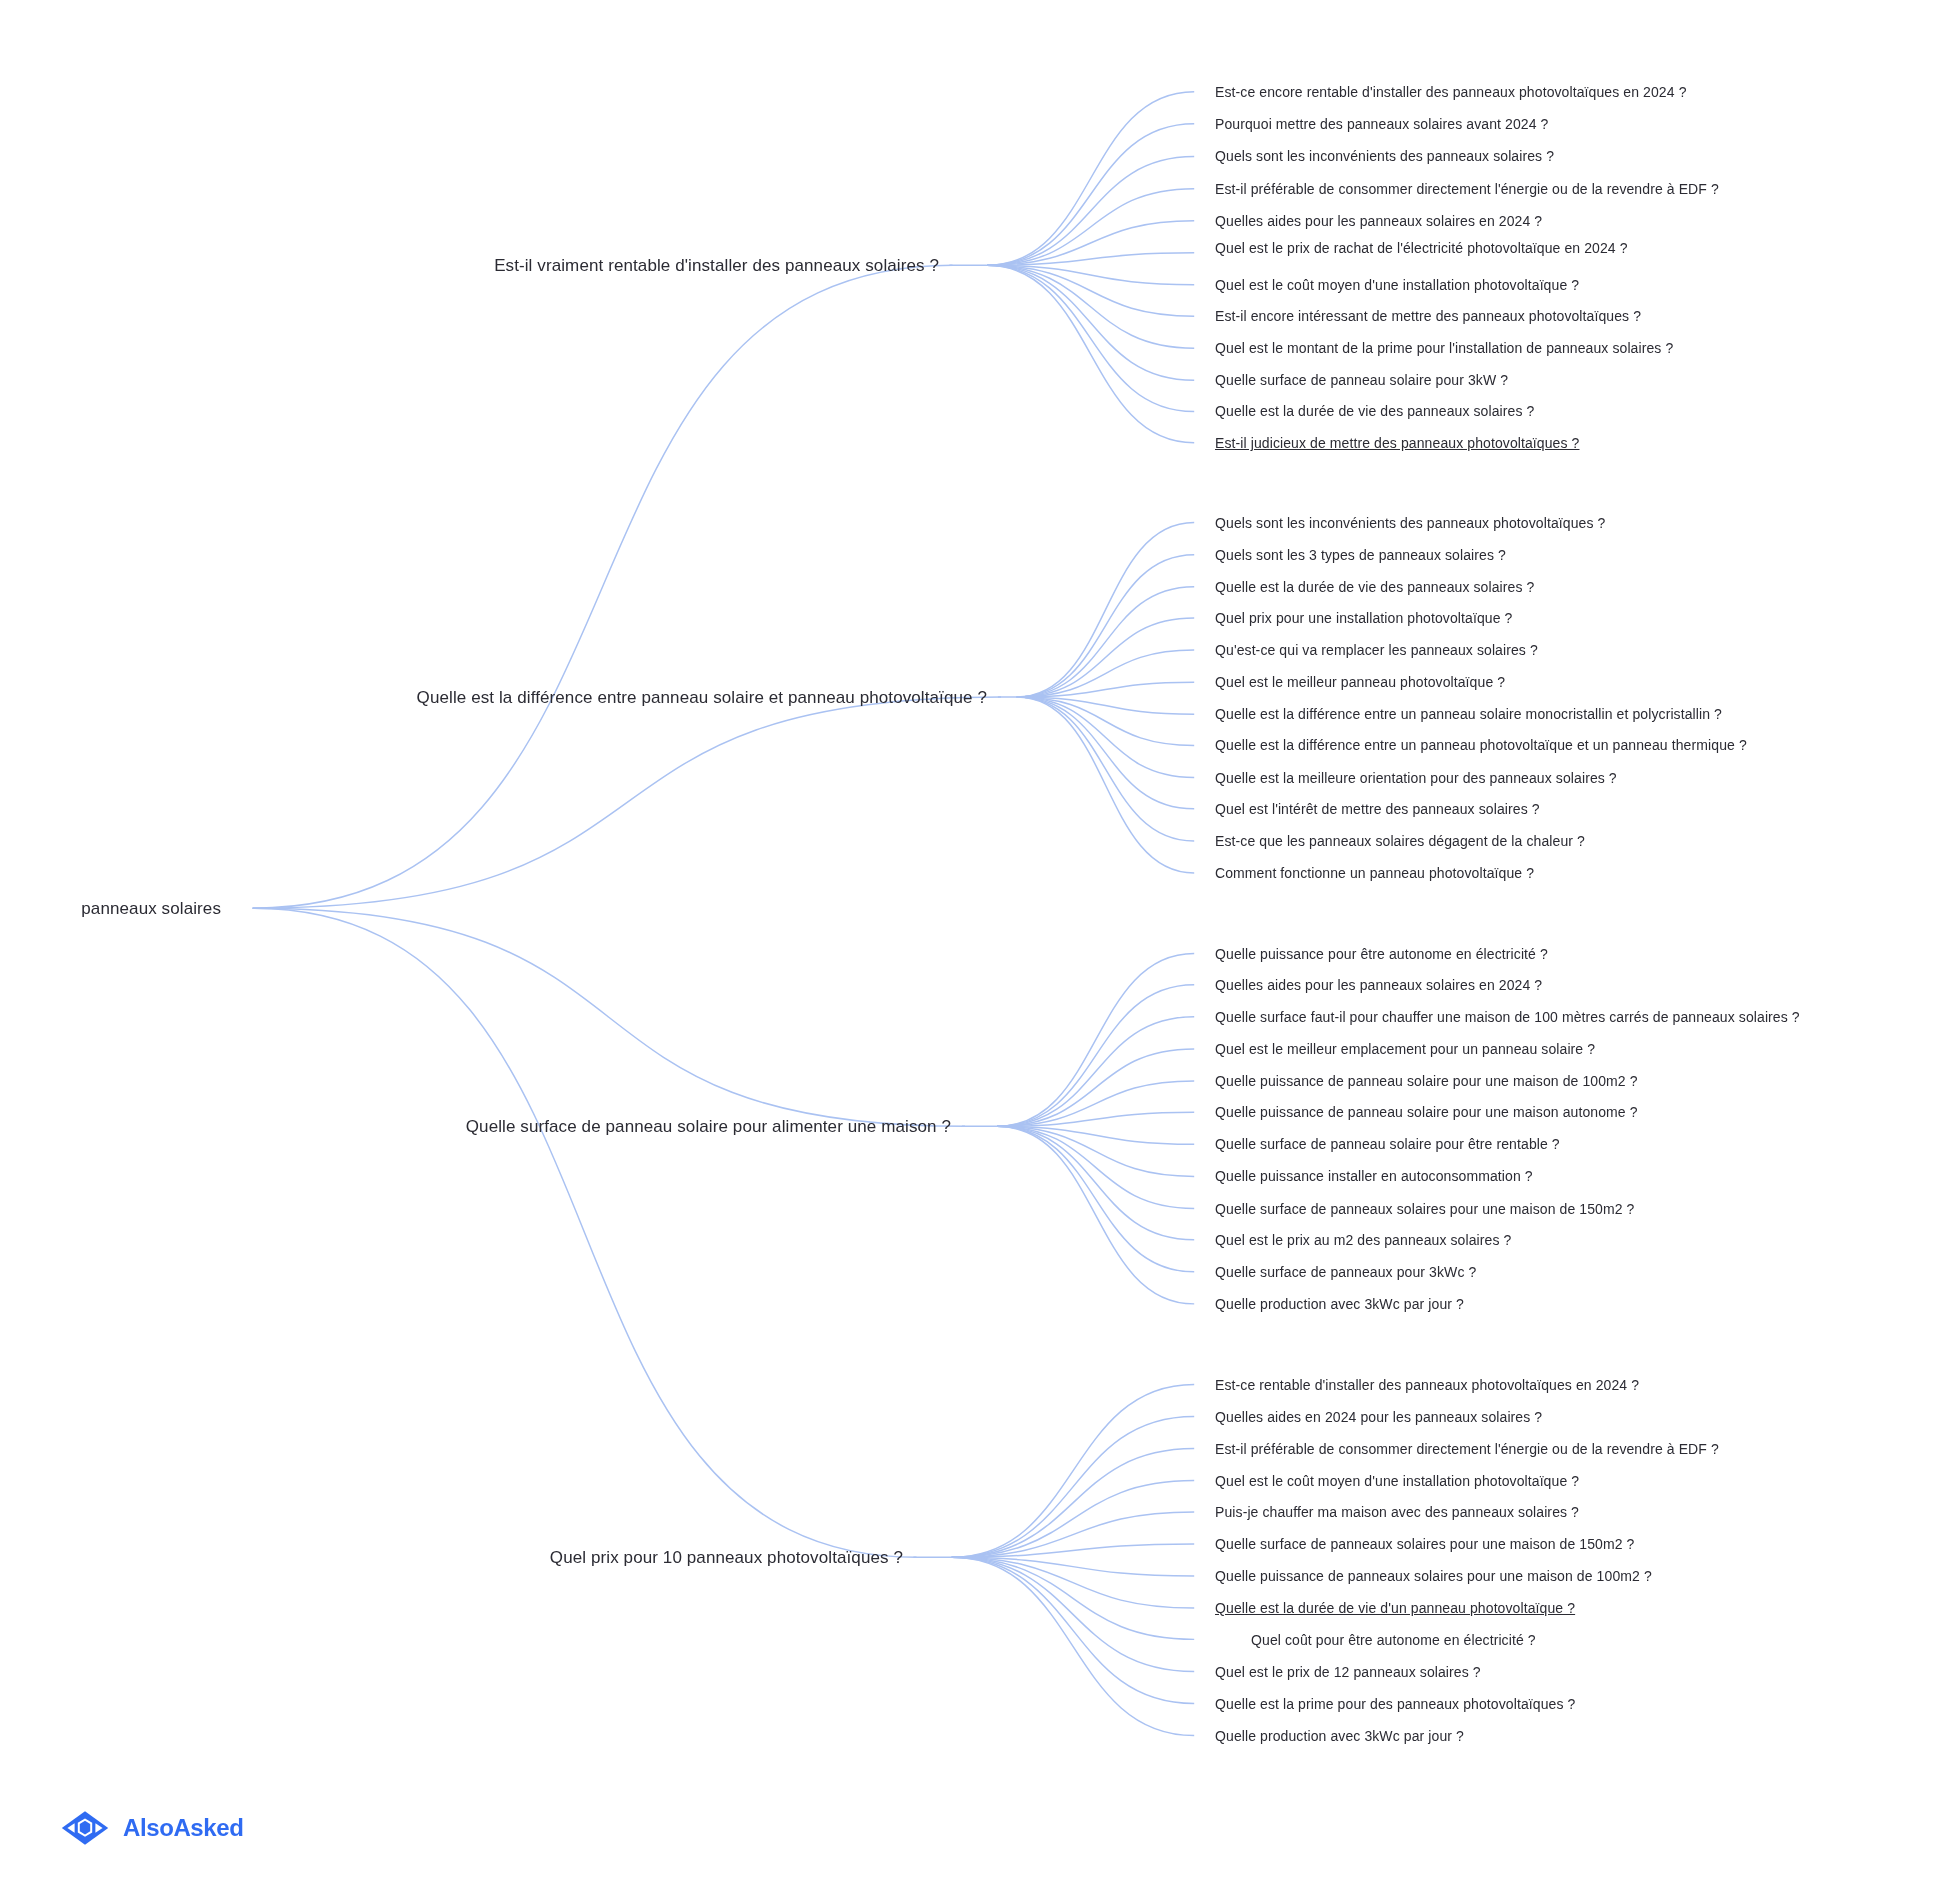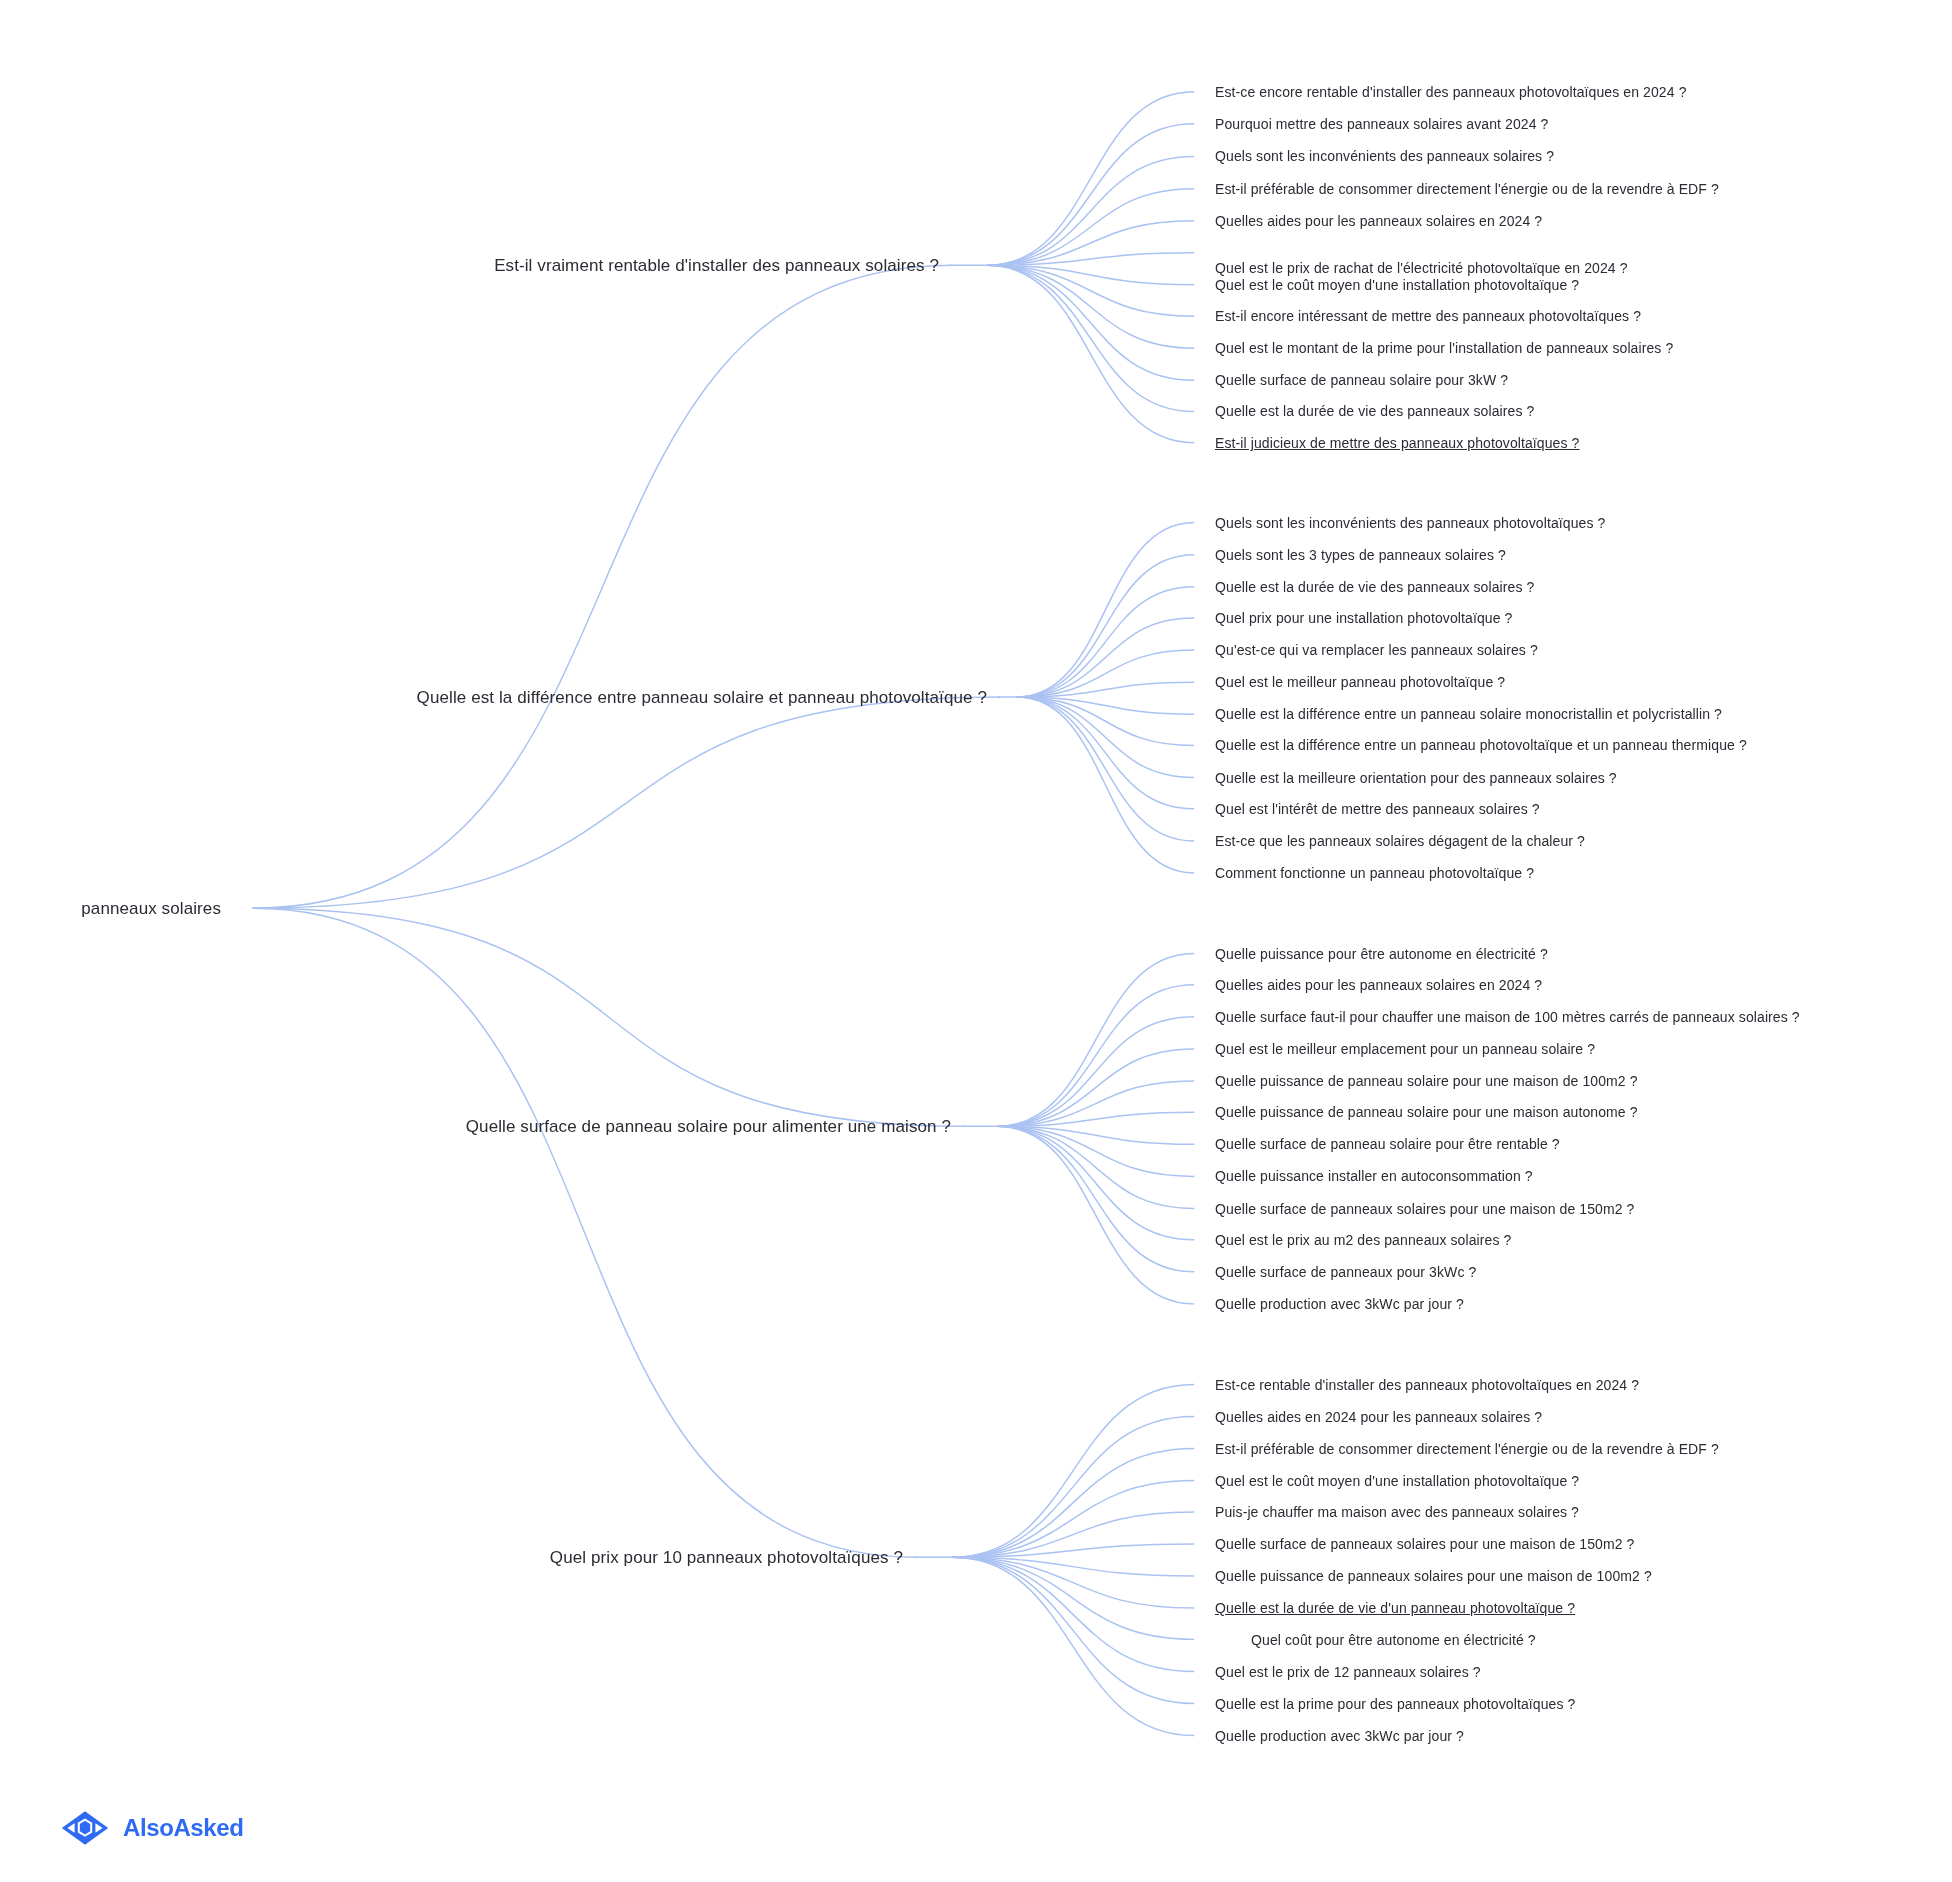--- a/index.html
+++ b/index.html
@@ -107,21 +107,21 @@
     </svg>
 
   <div id="nodes-layer">
       <div class="node root ralign" style="left: 221px; top: 908px;">panneaux solaires</div>
       <div class="node branch ralign" style="left: 939px; top: 265px;">Est-il vraiment rentable d'installer des panneaux solaires ?</div>
       <div class="node leaf" style="left: 1215px; top: 92px;">Est-ce encore rentable d'installer des panneaux photovoltaïques en 2024 ?</div>
       <div class="node leaf" style="left: 1215px; top: 124px;">Pourquoi mettre des panneaux solaires avant 2024 ?</div>
       <div class="node leaf" style="left: 1215px; top: 156px;">Quels sont les inconvénients des panneaux solaires ?</div>
       <div class="node leaf" style="left: 1215px; top: 189px;">Est-il préférable de consommer directement l'énergie ou de la revendre à EDF ?</div>
       <div class="node leaf" style="left: 1215px; top: 221px;">Quelles aides pour les panneaux solaires en 2024 ?</div>
-      <div class="node leaf" style="left: 1215px; top: 268px;">Quel est le prix de rachat de l'électricité photovoltaïque en 2024 ?</div>
+      <div class="node leaf" style="left: 1215px; top: 248px;">Quel est le prix de rachat de l'électricité photovoltaïque en 2024 ?</div>
       <div class="node leaf" style="left: 1215px; top: 285px;">Quel est le coût moyen d'une installation photovoltaïque ?</div>
       <div class="node leaf" style="left: 1215px; top: 316px;">Est-il encore intéressant de mettre des panneaux photovoltaïques ?</div>
       <div class="node leaf" style="left: 1215px; top: 348px;">Quel est le montant de la prime pour l'installation de panneaux solaires ?</div>
       <div class="node leaf" style="left: 1215px; top: 380px;">Quelle surface de panneau solaire pour 3kW ?</div>
       <div class="node leaf" style="left: 1215px; top: 411px;">Quelle est la durée de vie des panneaux solaires ?</div>
       <div class="node leaf" style="left: 1215px; top: 443px; text-decoration: underline;">Est-il judicieux de mettre des panneaux photovoltaïques ?</div>
       <div class="node branch ralign" style="left: 987px; top: 697px;">Quelle est la différence entre panneau solaire et panneau photovoltaïque ?</div>
       <div class="node leaf" style="left: 1215px; top: 523px;">Quels sont les inconvénients des panneaux photovoltaïques ?</div>
       <div class="node leaf" style="left: 1215px; top: 555px;">Quels sont les 3 types de panneaux solaires ?</div>
       <div class="node leaf" style="left: 1215px; top: 587px;">Quelle est la durée de vie des panneaux solaires ?</div>

